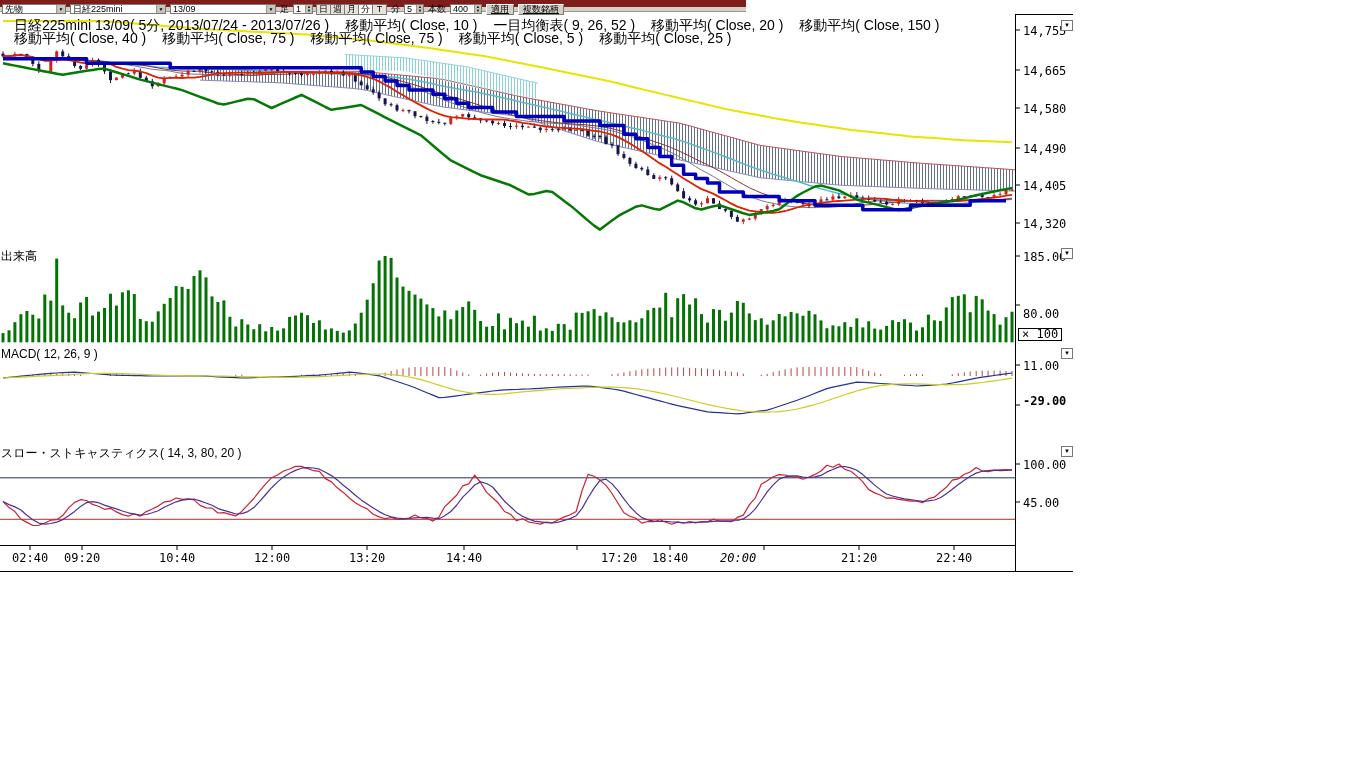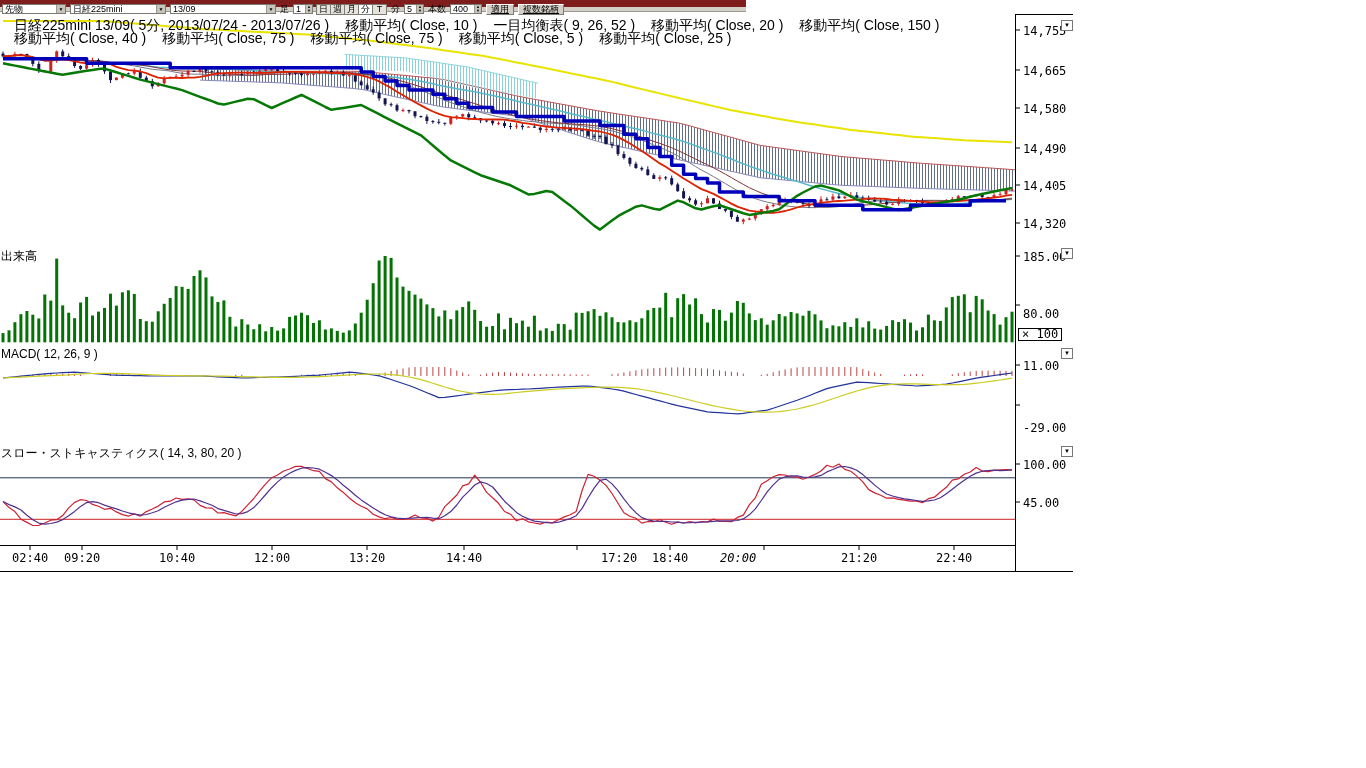--- a/index.html
+++ b/index.html
@@ -733,21 +733,21 @@
   <div id="labels-layer">
       <div class="axis-label" style="left: 1023px; top: 24px;">14,755</div>
       <div class="axis-label" style="left: 1023px; top: 64px;">14,665</div>
       <div class="axis-label" style="left: 1023px; top: 102px;">14,580</div>
       <div class="axis-label" style="left: 1023px; top: 142px;">14,490</div>
       <div class="axis-label" style="left: 1023px; top: 179px;">14,405</div>
       <div class="axis-label" style="left: 1023px; top: 217px;">14,320</div>
       <div class="axis-label" style="left: 1023px; top: 250px;">185.00</div>
       <div class="axis-label" style="left: 1023px; top: 299px; margin-top: 8px;">80.00</div>
       <div class="axis-label" style="left: 1023px; top: 359px;">11.00</div>
-      <div class="axis-label" style="left: 1023px; top: 421px;">-29.00</div>
+      <div class="axis-label" style="left: 1023px; top: 394px; font-weight: bold;">-29.00</div>
       <div class="axis-label" style="left: 1023px; top: 458px;">100.00</div>
       <div class="axis-label" style="left: 1023px; top: 496px;">45.00</div>
       <div class="axis-label time" style="left: 12px; top: 551px;">02:40</div>
       <div class="axis-label time" style="left: 64px; top: 551px;">09:20</div>
       <div class="axis-label time" style="left: 159px; top: 551px;">10:40</div>
       <div class="axis-label time" style="left: 254px; top: 551px;">12:00</div>
       <div class="axis-label time" style="left: 349px; top: 551px;">13:20</div>
       <div class="axis-label time" style="left: 446px; top: 551px;">14:40</div>
       <div class="axis-label time" style="left: 559px; top: 551px; margin-left: 42px;">17:20</div>
       <div class="axis-label time" style="left: 652px; top: 551px;">18:40</div>

